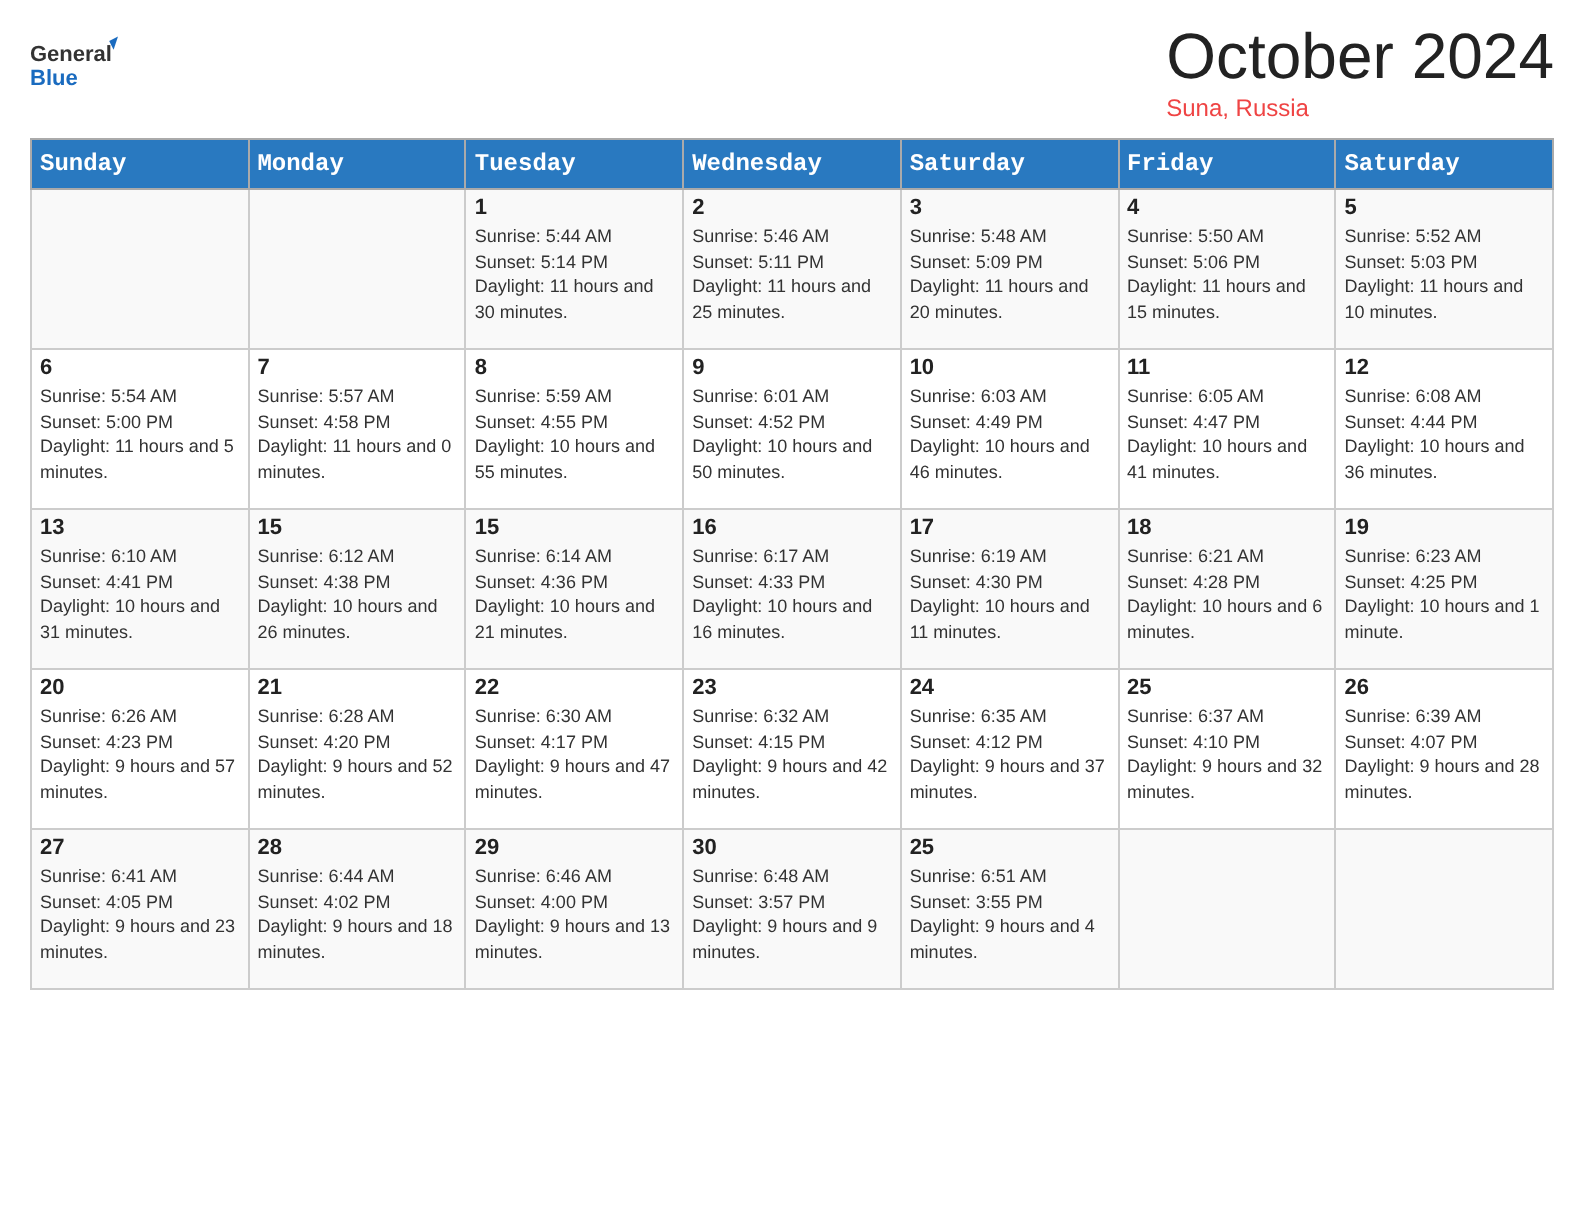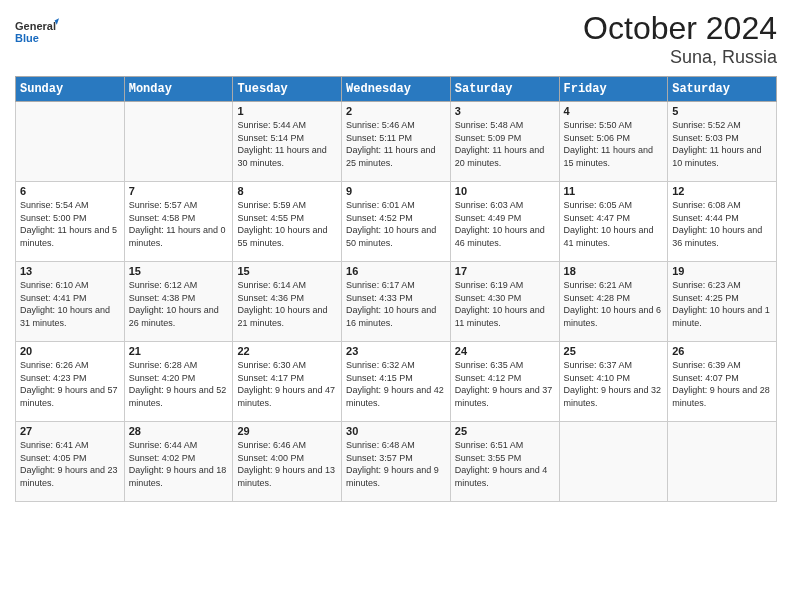--- a/index.html
+++ b/index.html
@@ -20,31 +20,31 @@
       display: flex;
       justify-content: space-between;
       align-items: flex-start;
       margin-bottom: 8px;
     }
     .logo {
       display: flex;
       align-items: center;
     }
     .title-block {
-      text-align: right;
+      text-align: left;
       margin-left: 16px;
     }
     .month-title {
       font-size: 32px;
       font-weight: 300;
       color: #222;
     }
     .location {
-      font-size: 18px;
-      color: #404040;
+      font-size: 12px;
+      color: #ef4444;
     }
     table {
       width: 100%;
       border-collapse: collapse;
       table-layout: fixed;
     }
     thead th {
       background-color: #2979c0;
       color: #fff;
       font-size: 12px;

